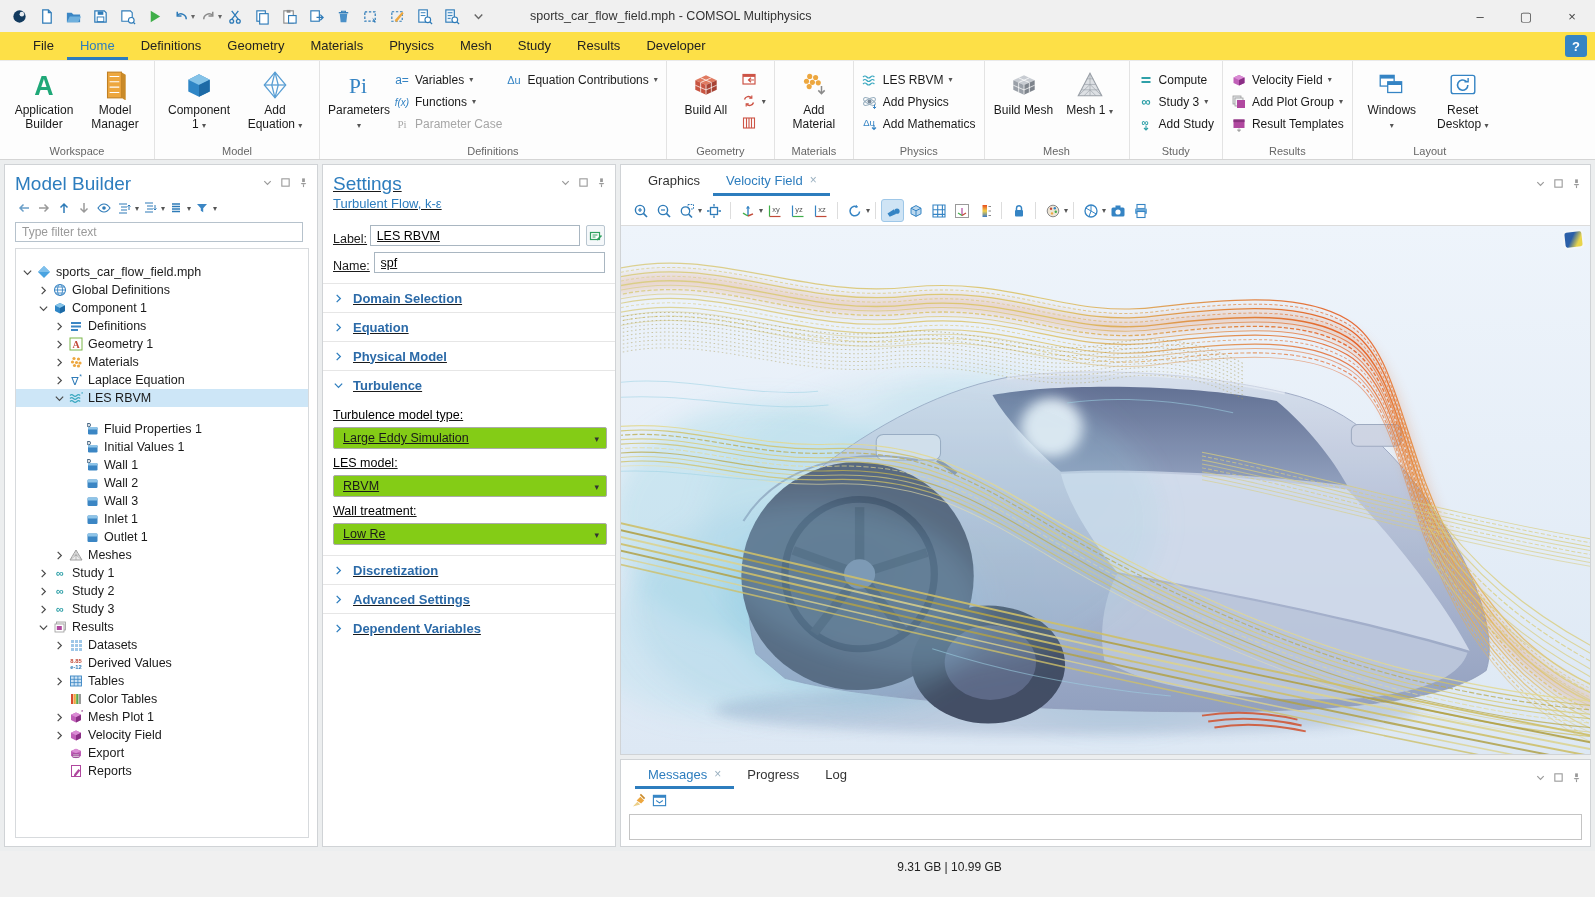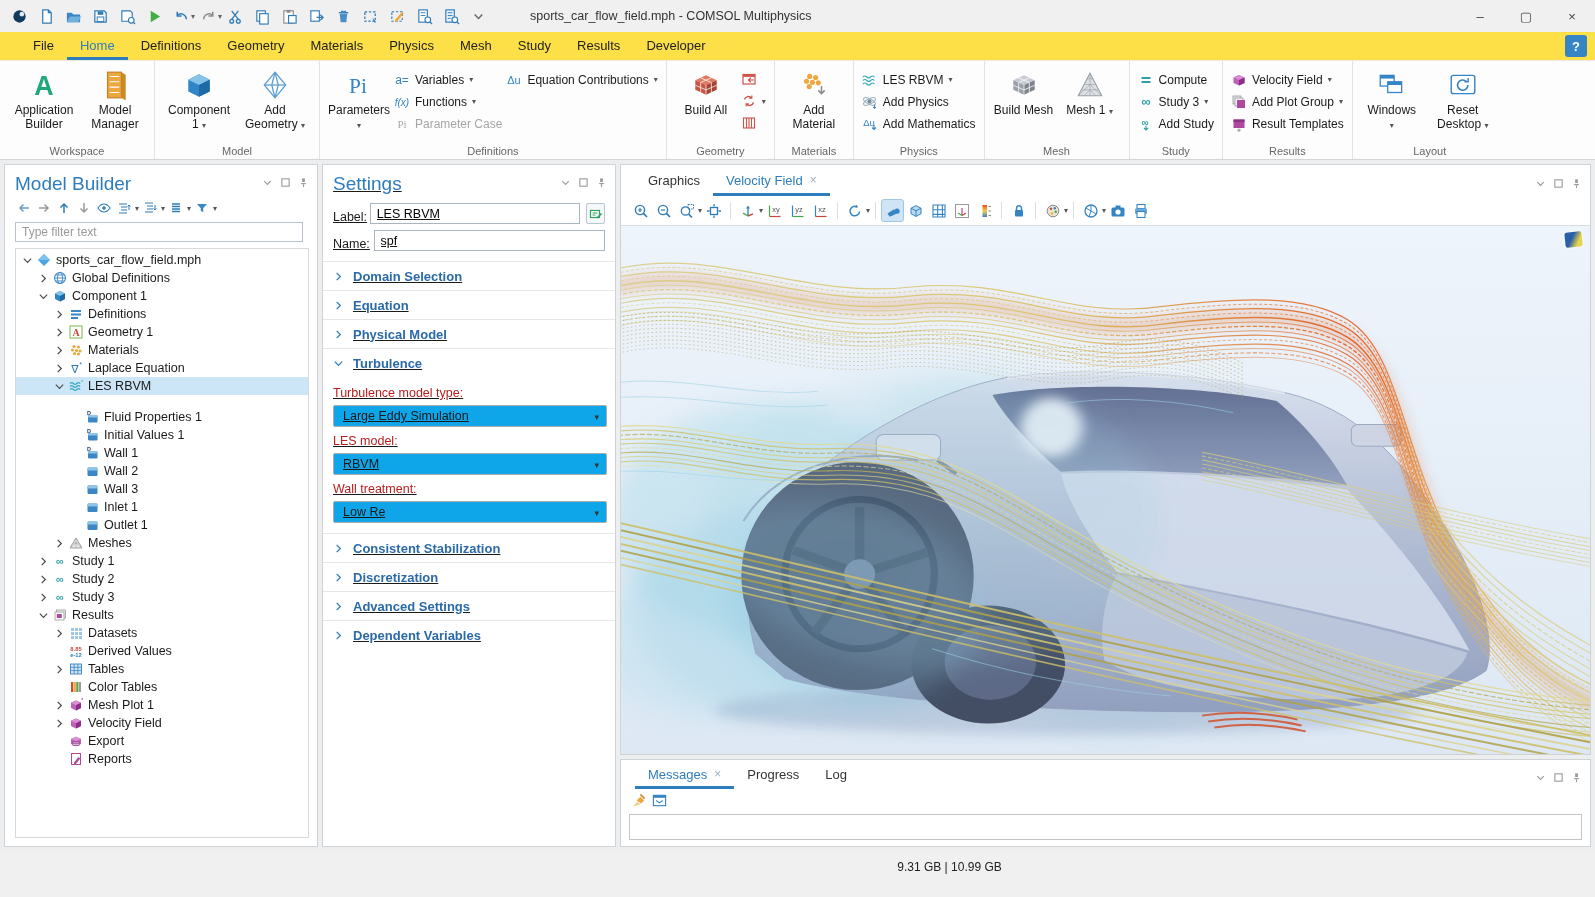--- a/index.html
+++ b/index.html
@@ -53,41 +53,41 @@
   .panel-ctrls { margin-left:auto; display:flex; gap:7px; align-items:center; padding-top:4px; }
   .panel-ctrls span svg { width:11px; height:11px; }
 
   
   .mb-toolbar { display:flex; align-items:center; gap:2px; padding:4px 8px 2px 10px; }
   .mb-toolbar .tb { display:flex; align-items:center; justify-content:center; min-width:18px; height:18px; }
   .mb-toolbar .tb svg { width:14px; height:14px; }
   .mb-filter { display:flex; align-items:center; gap:6px; padding:3px 8px 4px 10px; }
   .mb-filter input { flex:1; height:20px; border:1px solid #b6c2cc; padding:0 6px; font-size:12px; color:#7f1d1d; font-family:inherit; }
   .mb-filter input::placeholder { color:#9a9a9a; }
-  .tree-box { flex:1; margin:2px 8px 8px 10px; border:1px solid #d7dadd; overflow:hidden; padding-top:2px; }
+  .tree-box { flex:1; margin:2px 8px 8px 10px; border:1px solid #d7dadd; overflow:hidden; padding-top:14px; }
   .trow { height:18px; display:flex; align-items:center; font-size:12.5px; white-space:nowrap; }
   .trow.sel { background:#cde6f7; }
   .tchev { width:15px; display:flex; justify-content:center; }
   .tchev svg { width:11px; height:11px; }
   .tico { width:18px; display:flex; justify-content:center; margin-right:3px; }
   .tico svg { width:14px; height:14px; }
 
   
   .set-sub { padding:1px 10px 6px; font-size:13px; color:#2d7dbe; }
   .set-form { padding:8px 10px 4px; }
   .fldrow { display:flex; align-items:flex-end; margin-bottom:6px; }
   .fldrow label { width:44px; font-size:12.5px; }
   .fldrow input { width:250px; height:21px; border:1px solid #a9b6c1; padding:0 6px; font-size:12.5px; font-family:inherit; }
   .fld-btn { width:22px; height:21px; margin-left:6px; border:1px solid #b9c6d0; background:#f5f8fa; display:flex; align-items:center; justify-content:center; border-radius:2px; }
   .fld-btn svg { width:14px; height:14px; }
   .sect-row { height:29px; display:flex; align-items:center; gap:9px; padding-left:10px; border-top:1px solid #e6e6e6; color:#2b6aa8; font-weight:bold; font-size:13px; }
   .sect-row svg { width:11px; height:11px; }
   .sect-fields { padding:2px 8px 10px 10px; }
-  .fcap { font-size:12.5px; margin:7px 0 5px; color:#b91c1c; }
-  .fsel { position:relative; height:22px; background:#0ea5e9; border:1px solid #ababab; border-radius:2px; font-size:12.5px; display:flex; align-items:center; padding:0 22px 0 9px; }
+  .fcap { font-size:12.5px; margin:7px 0 5px; color:#000000; }
+  .fsel { position:relative; height:22px; background:#84cc16; border:1px solid #ababab; border-radius:2px; font-size:12.5px; display:flex; align-items:center; padding:0 22px 0 9px; }
   .fsel .arr { position:absolute; right:7px; top:6px; font-size:9px; color:#333; }
 
   
   .gtabs { height:31px; display:flex; align-items:stretch; padding-left:14px; gap:4px; position:relative; }
   .gtab { display:flex; align-items:center; gap:7px; padding:4px 13px 2px; font-size:13px; color:#333; border-bottom:3px solid transparent; }
   .gtab.active { color:#2d7dbe; border-bottom-color:#2d7dbe; }
   .gtab .x { color:#9ab0c0; font-size:12px; }
   .gtoolbar { height:30px; display:flex; align-items:center; padding:0 8px; border-bottom:1px solid #dcdcdc; }
   .gbtn { min-width:23px; height:23px; display:flex; align-items:center; justify-content:center; border-radius:3px; border:1px solid transparent; }
   .gbtn svg { width:16px; height:16px; }
@@ -294,21 +294,21 @@
     <div class="rbig">
       <span class="ri">
           <svg viewBox="0 0 28 28">
             <g fill="none" stroke="#5a9fd4" stroke-width="1.2">
               <path d="M14 2l10 12-10 12L4 14z"></path>
               <path d="M14 2l3 12-3 12-3-12z"></path>
               <path d="M4 14h20"></path>
             </g>
           </svg>
         </span>
-      <span><span>Add Geometry</span> <span class="caret">▾</span></span>
+      <span><span>Add Equation</span> <span class="caret">▾</span></span>
     </div>
     <div class="rcap">Model</div>
   </div>
 
   <div class="rgroup">
     <div class="rbig rnarrow">
       <span class="ri">
           <svg viewBox="0 0 28 28">
             <text x="13" y="21" font-size="20" fill="#3584c4" text-anchor="middle" font-family="Liberation Serif,serif">Pi</text>
           </svg>
@@ -1074,20 +1074,21 @@
           </span>
         <span>
             <svg viewBox="0 0 12 12">
               <rect x="4.5" y="1.5" width="3" height="4" fill="#9a9a9a"></rect>
               <path d="M3 6.5h6l-1 1.5H4z" fill="#9a9a9a"></path>
               <path d="M6 8v3" stroke="#9a9a9a" stroke-width="1.2"></path>
             </svg>
           </span>
       </div>
     </div>
+    <div class="set-sub">Turbulent Flow, k-ε</div>
     <div class="set-form">
       <div class="fldrow">
         <label>Label:</label>
         <input type="text" value="LES RBVM" style="">
         <span class="fld-btn">
             <span>
               <svg viewBox="0 0 14 14">
                 <rect x="1.5" y="3.5" width="9" height="7" fill="#fff" stroke="#2fa060" stroke-width="1.2"></rect>
                 <path d="M3.5 6h5M3.5 8h3" stroke="#2fa060"></path>
                 <path d="M8 11l4.5-4.5" stroke="#2fa060" stroke-width="1.6"></path>
@@ -1142,28 +1143,20 @@
           <div class="fcap">LES model:</div>
           <div class="fsel">
             <span>RBVM</span>
             <span class="arr">▾</span>
           </div>
           <div class="fcap">Wall treatment:</div>
           <div class="fsel">
             <span>Low Re</span>
             <span class="arr">▾</span>
           </div>
-        </div>
-        <div class="sect-row">
-          <span>
-            <svg viewBox="0 0 12 12">
-              <path d="M4 2l4 4-4 4" fill="none" stroke="#2d7dbe" stroke-width="1.4"></path>
-            </svg>
-          </span>
-          <span>Consistent Stabilization</span>
         </div>
         <div class="sect-row">
           <span>
             <svg viewBox="0 0 12 12">
               <path d="M4 2l4 4-4 4" fill="none" stroke="#2d7dbe" stroke-width="1.4"></path>
             </svg>
           </span>
           <span>Discretization</span>
         </div>
         <div class="sect-row">

